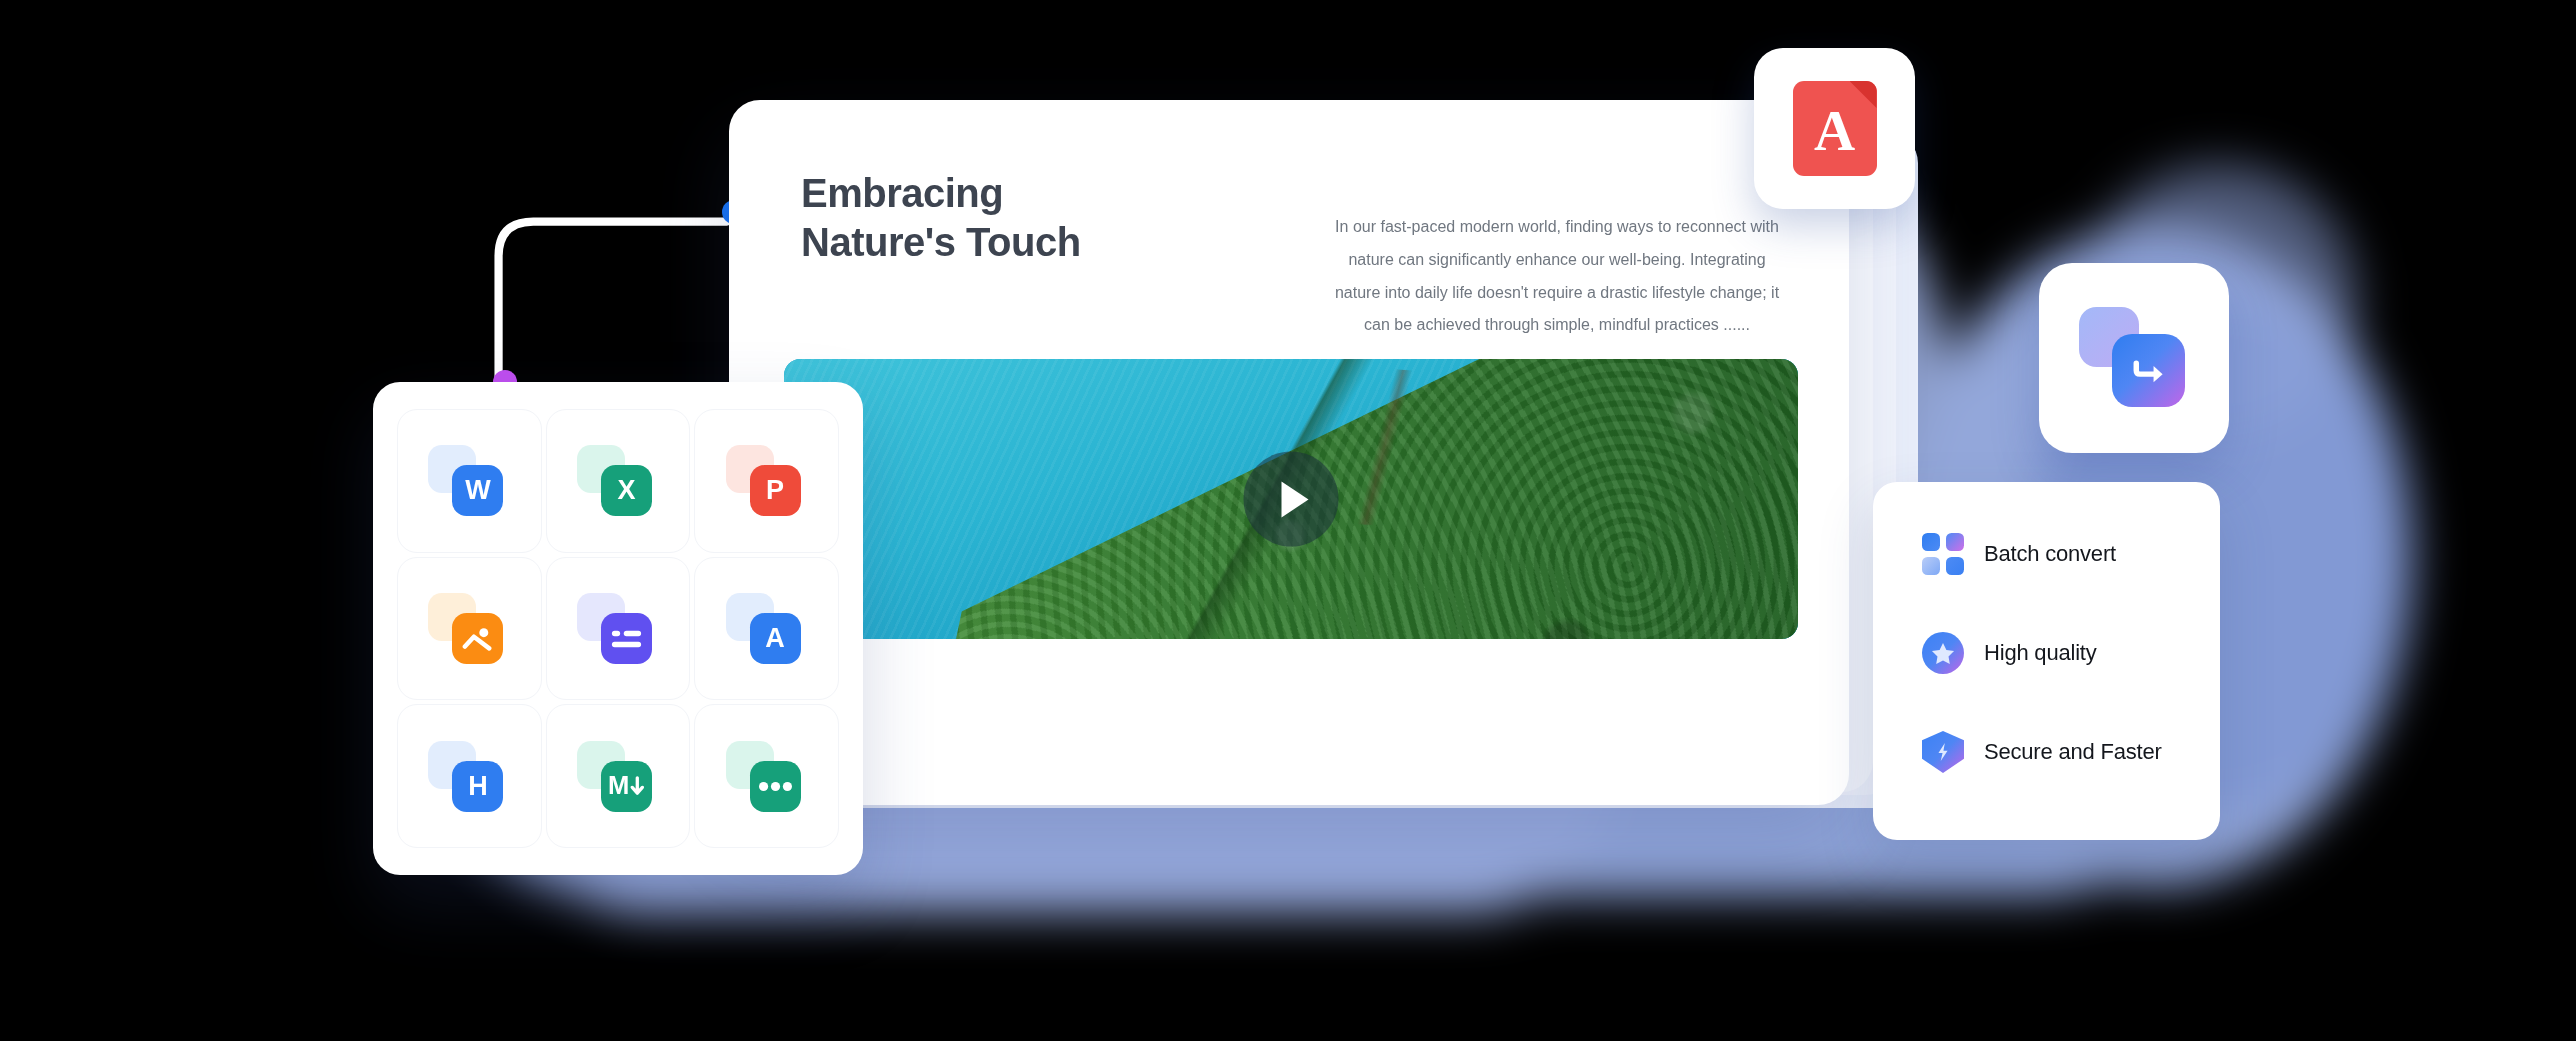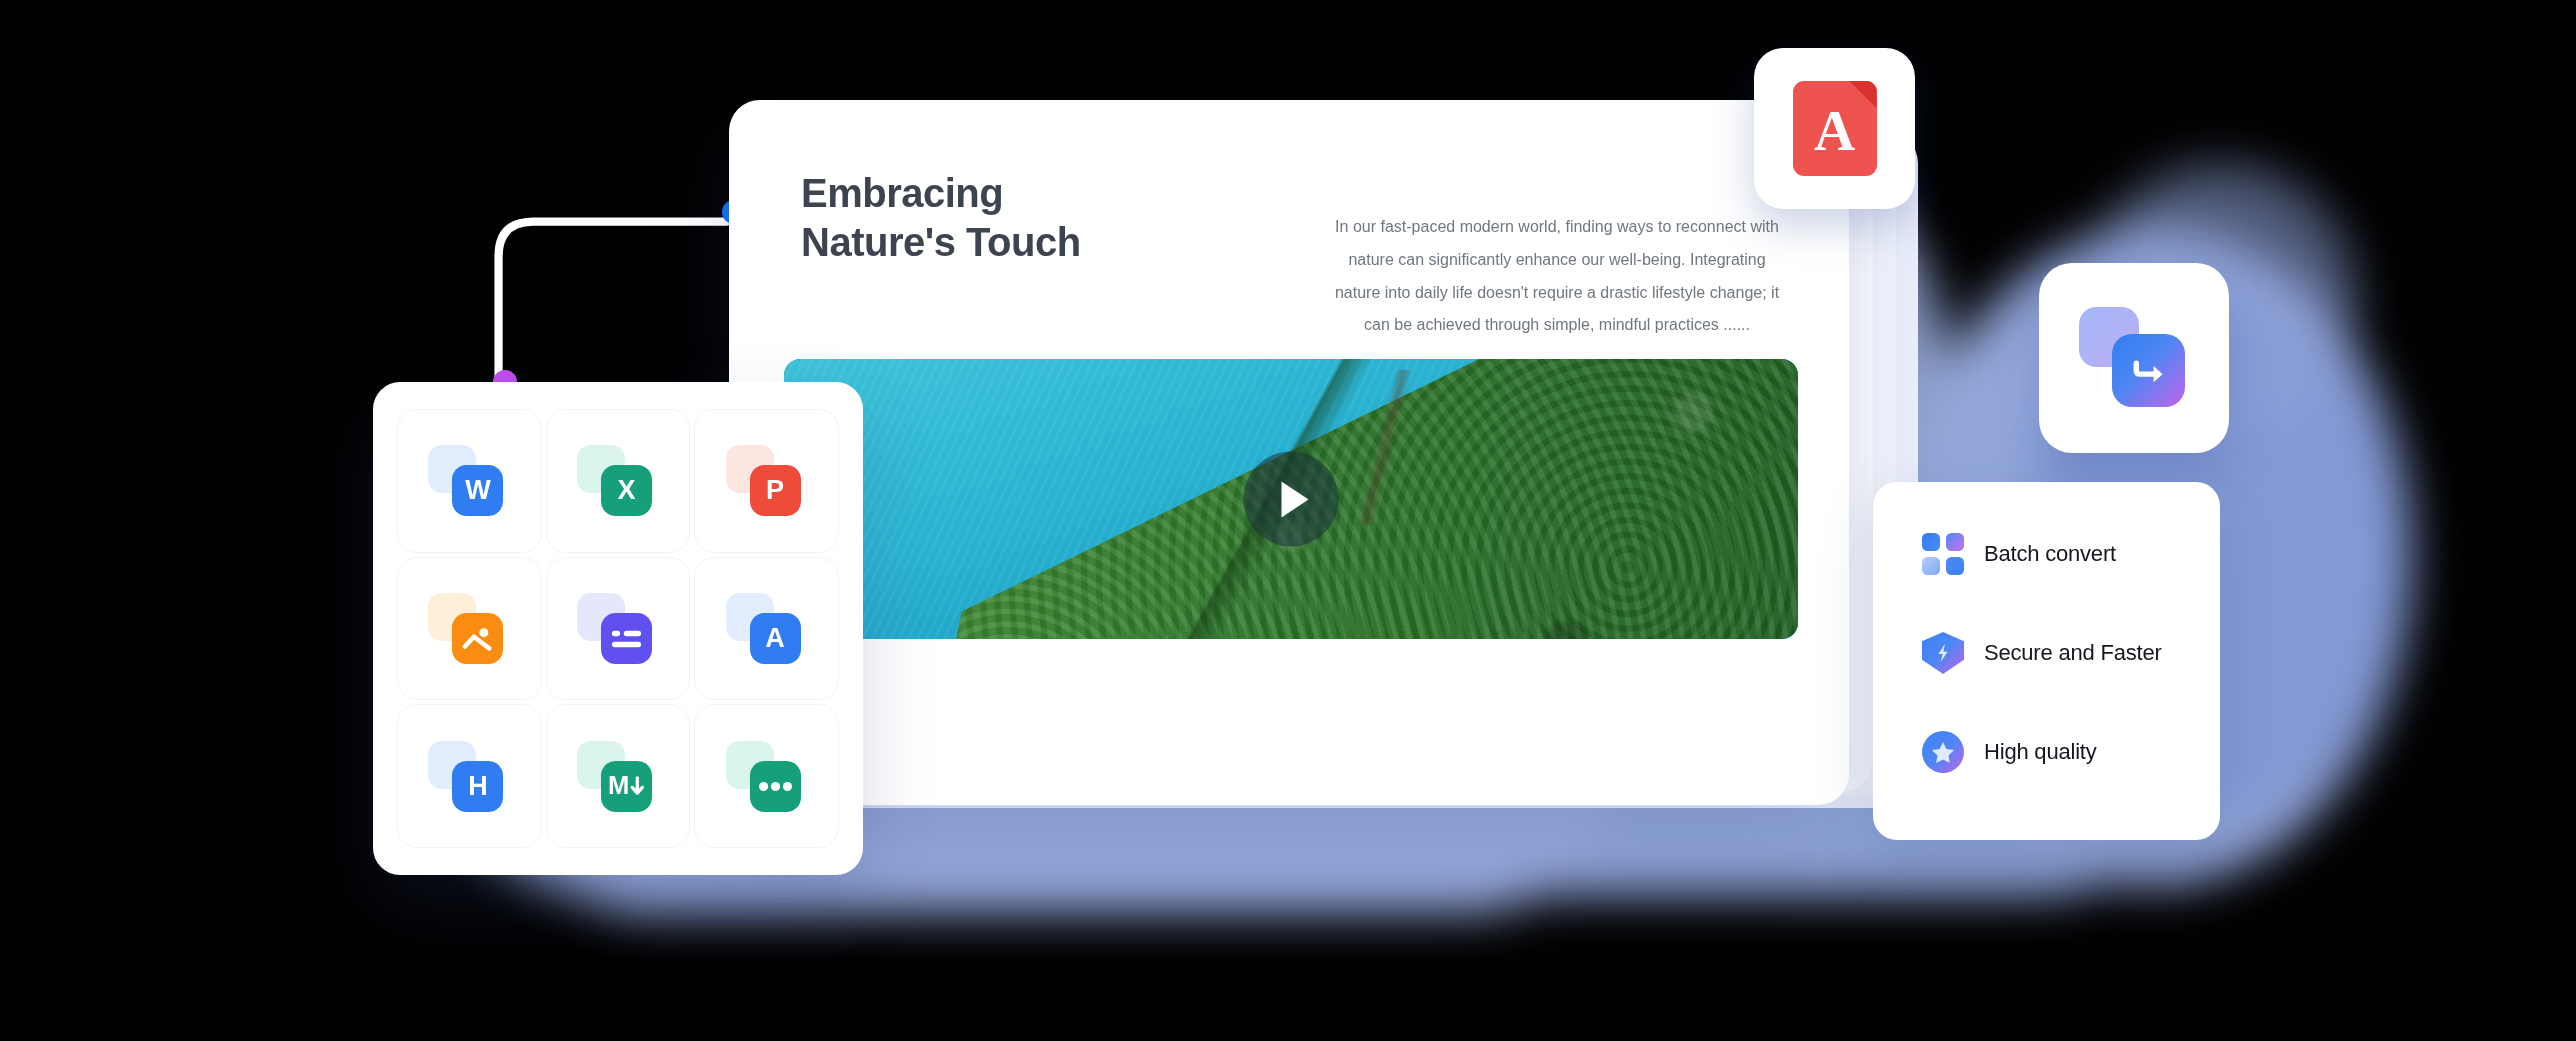--- a/index.html
+++ b/index.html
@@ -341,31 +341,31 @@
       <div class="feat-row">
         <div class="feat-ic grid-ic">
           <span class="g1"></span>
           <span class="g2"></span>
           <span class="g3"></span>
           <span class="g4"></span>
         </div>
         <div class="feat-label">Batch convert</div>
       </div>
       <div class="feat-row">
+        <div class="feat-ic star-ic">
+          <svg width="24" height="23" viewBox="0 0 26 25">
+            <path d="M13 1 L16.7 8.6 L25 9.8 L19 15.7 L20.4 24 L13 20.1 L5.6 24 L7 15.7 L1 9.8 L9.3 8.6 Z" fill="#dfe9ff"></path>
+          </svg>
+        </div>
+        <div class="feat-label">High quality</div>
+      </div>
+      <div class="feat-row">
         <div class="feat-ic shield-ic">
           <svg width="20" height="24" viewBox="0 0 22 26">
             <path d="M13 3 L6 14 L10.5 14 L8.5 23 L16 11.5 L11.5 11.5 Z" fill="#dfe9ff"></path>
           </svg>
         </div>
         <div class="feat-label">Secure and Faster</div>
       </div>
-      <div class="feat-row">
-        <div class="feat-ic star-ic">
-          <svg width="24" height="23" viewBox="0 0 26 25">
-            <path d="M13 1 L16.7 8.6 L25 9.8 L19 15.7 L20.4 24 L13 20.1 L5.6 24 L7 15.7 L1 9.8 L9.3 8.6 Z" fill="#dfe9ff"></path>
-          </svg>
-        </div>
-        <div class="feat-label">High quality</div>
-      </div>
     </div>
 
 </div>
 
 
 </body></html>

